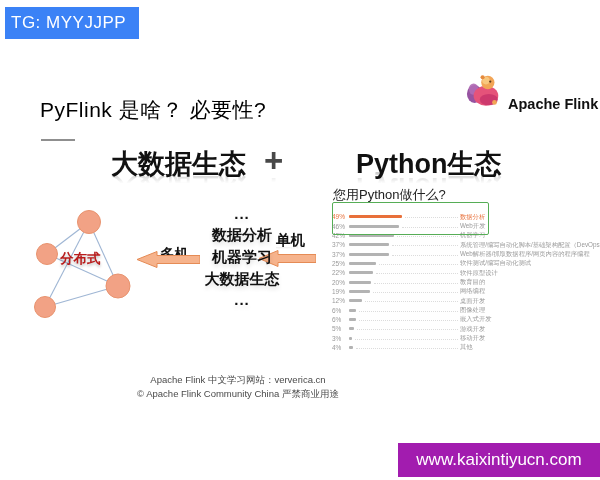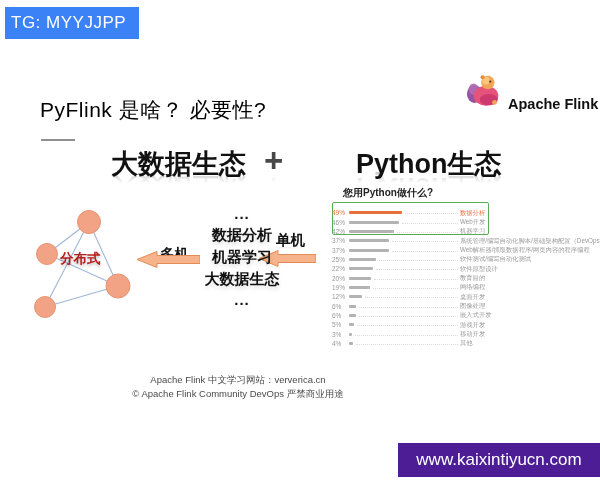--- a/index.html
+++ b/index.html
@@ -3,21 +3,21 @@
 <meta charset="utf-8">
 <style>
   html,body{margin:0;padding:0;background:#fff;}
   .stage{position:relative;width:600px;height:480px;background:#ffffff;overflow:hidden;
          font-family:"Liberation Sans","DejaVu Sans",sans-serif;color:#1a1a1a;}
 
   
   .topbar{position:absolute;left:5px;top:7px;width:134px;height:32px;background:#3b82f6;
           display:flex;align-items:center;padding-left:6px;box-sizing:border-box;}
   .topbar span{color:#fff;font-size:17px;letter-spacing:.5px;}
-  .bottombar{position:absolute;left:398px;top:443px;width:202px;height:34px;background:#4c1d95;
+  .bottombar{position:absolute;left:398px;top:443px;width:202px;height:34px;background:#a21caf;
              display:flex;align-items:center;justify-content:center;}
   .bottombar span{color:#fff;font-size:17px;}
 
   
   .logo{position:absolute;left:466px;top:72px;display:flex;align-items:flex-end;}
   .logo svg{width:38px;height:40px;}
   .logo .brand{font-size:14.5px;font-weight:bold;color:#111;margin-left:4px;}
 
   
   .title{position:absolute;left:40px;top:96px;font-size:21px;color:#000000;letter-spacing:.5px;}
@@ -40,21 +40,21 @@
   .lbl-danji{position:absolute;left:276px;top:231px;font-size:14.5px;font-weight:bold;color:#111;}
   .arrow-left-1{position:absolute;left:136px;top:251px;}
   .arrow-left-2{position:absolute;left:258px;top:250px;}
   .mid-items{position:absolute;left:202px;top:204px;width:80px;text-align:center;}
   .mid-items div{font-size:15px;font-weight:600;color:#111;line-height:22px;
                  text-shadow:0 3px 4px rgba(0,0,0,.12);}
   .mid-items .dots{font-weight:bold;line-height:20px;letter-spacing:1px;}
 
   
   .chart{position:absolute;left:332px;top:186px;width:268px;}
-  .chart-title{font-size:10px;font-weight:bold;color:#222;margin:0 0 8px 11px;}
+  .chart-title{font-size:13px;font-weight:normal;color:#222;margin:0 0 8px 1px;}
   .crow{position:relative;display:flex;align-items:center;height:9.35px;}
   .cpct{width:17px;font-size:6.5px;color:#9a9a9a;flex:none;}
   .cbar{height:3px;background:#b3b3b3;border-radius:1px;flex:none;}
   .cleader{flex:1;border-bottom:1px dotted #dcdcdc;margin:2px 142px 0 3px;height:0;}
   .clabel{position:absolute;left:128px;top:50%;transform:translateY(-50%);
           font-size:6.3px;color:#999;white-space:nowrap;}
   .green-box{position:absolute;left:0px;top:16px;width:155px;height:31px;
              border:1.4px solid #56ad56;border-radius:2px;pointer-events:none;}
 
   
@@ -233,20 +233,20 @@
       <span class="cbar" style="width: 4.3px; background: rgb(179, 179, 179);"></span>
       <span class="cleader"></span>
       <span class="clabel">其他</span>
     </div>
   </div>
     <div class="green-box"></div>
   </div>
 
   <div class="footer">
     <div>Apache Flink 中文学习网站：ververica.cn</div>
-    <div>© Apache Flink Community DevOps  严禁商业用途</div>
+    <div>© Apache Flink Community China  严禁商业用途</div>
   </div>
 
   <div class="bottombar">
     <span>www.kaixintiyucn.com</span>
   </div>
 
 </div>
 
 </body></html>

